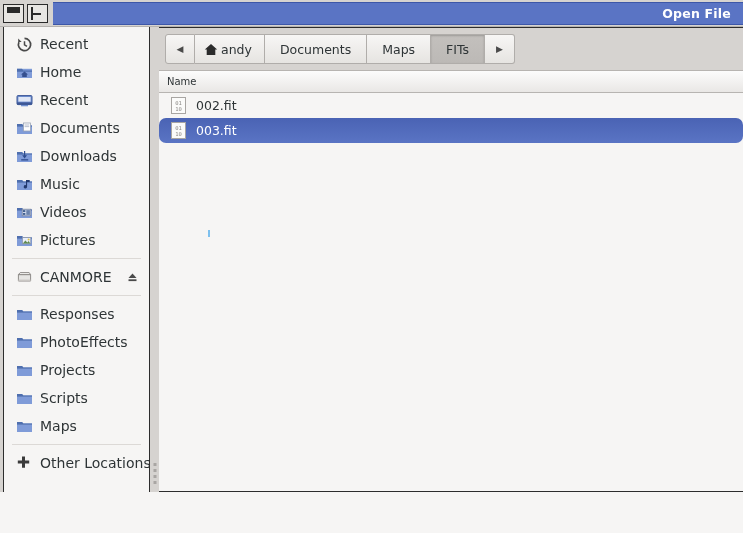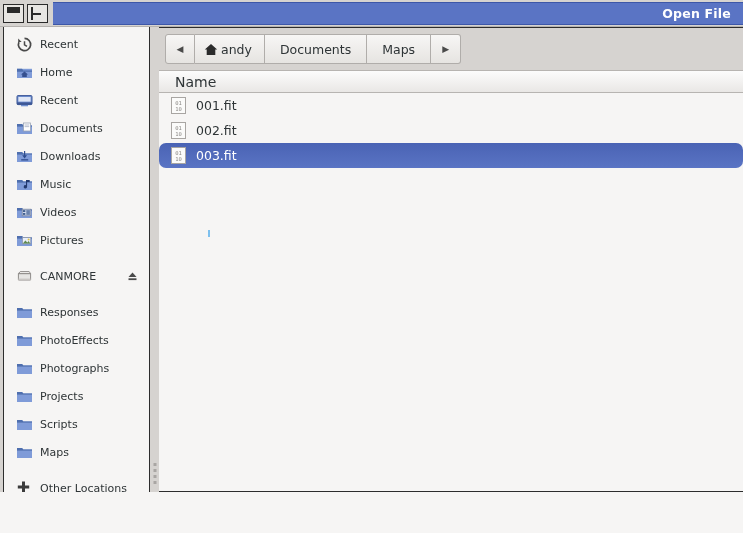--- a/index.html
+++ b/index.html
@@ -78,21 +78,21 @@
     margin-left: 3px;
     display: flex; flex-direction: column;
     overflow: hidden;
   }
   .side-group { padding-top: 3px; }
   .side-item {
     height: 28px;
     display: flex; align-items: center;
     padding-left: 12px;
     gap: 7px;
-    font-size: 11px;
+    font-size: 14px;
     color: #2e3436;
     cursor: default;
   }
   .side-sep { height: 1px; background: #dcd9d6; margin: 4px 8px; }
   .side-icon {
     width: 17px; height: 17px;
     flex: 0 0 17px;
     position: relative;
     display: block;
   }
@@ -156,22 +156,22 @@
     box-shadow: inset 0 1px 2px rgba(0,0,0,.20);
   }
   .arrow-gl { font-size: 9px; color: #4a4a4a; line-height: 1; }
   .home-gl { display:inline-block; width: 14px; height: 13px; position: relative; margin-right:1px;}
 
   .colhead {
     height: 22px; flex: 0 0 22px;
     background: linear-gradient(to bottom,#fcfcfc,#e9e7e5);
     border-bottom: 1px solid #b7b4b1;
     display: flex; align-items: center;
-    padding-left: 16px;
-    font-size: 14px;
+    padding-left: 8px;
+    font-size: 10px;
     color: #2e3436;
   }
 
   .filelist { flex: 1 1 auto; overflow: hidden; background: #f6f5f4; position: relative; }
   .filerow {
     height: 25px;
     display: flex; align-items: center;
     gap: 10px;
     padding-left: 12px;
     font-size: 12.5px;
@@ -328,28 +328,20 @@
                 <rect x="1" y="6.6" width="15" height="7.4" fill="#7f9bd8"></rect>
               </svg></span>
             <span class="side-label">PhotoEffects</span>
           </div>
           <div class="side-item">
             <span class="side-icon"><svg width="17" height="17" viewBox="0 0 17 17" xmlns="http://www.w3.org/2000/svg">
                 <path d="M1 4h5l1.3 1.6H16V14H1z" fill="#6f8fd0"></path>
                 <path d="M1 4h5l1.3 1.6H16v1.6H1z" fill="#4f6fae"></path>
                 <rect x="1" y="6.6" width="15" height="7.4" fill="#7f9bd8"></rect>
               </svg></span>
-            <span class="side-label">Photographs</span>
-          </div>
-          <div class="side-item">
-            <span class="side-icon"><svg width="17" height="17" viewBox="0 0 17 17" xmlns="http://www.w3.org/2000/svg">
-                <path d="M1 4h5l1.3 1.6H16V14H1z" fill="#6f8fd0"></path>
-                <path d="M1 4h5l1.3 1.6H16v1.6H1z" fill="#4f6fae"></path>
-                <rect x="1" y="6.6" width="15" height="7.4" fill="#7f9bd8"></rect>
-              </svg></span>
             <span class="side-label">Projects</span>
           </div>
           <div class="side-item">
             <span class="side-icon"><svg width="17" height="17" viewBox="0 0 17 17" xmlns="http://www.w3.org/2000/svg">
                 <path d="M1 4h5l1.3 1.6H16V14H1z" fill="#6f8fd0"></path>
                 <path d="M1 4h5l1.3 1.6H16v1.6H1z" fill="#4f6fae"></path>
                 <rect x="1" y="6.6" width="15" height="7.4" fill="#7f9bd8"></rect>
               </svg></span>
             <span class="side-label">Scripts</span>
           </div>
@@ -394,39 +386,35 @@
                   <path d="M7 1L13.2 6.6h-1.9V12H2.7V6.6H0.8z" fill="#2b2b2b"></path>
                 </svg></span>
               <span>andy</span>
             </div>
             <div class="crumb">
               <span>Documents</span>
             </div>
             <div class="crumb">
               <span>Maps</span>
             </div>
+            <div class="crumb active">
+              <span>FITs</span>
+            </div>
             <div class="crumb arrow">
               <span class="arrow-gl">▶</span>
             </div>
           </div>
       </div>
 
       <div class="colhead">
         <span>Name</span>
       </div>
 
       <div class="filelist" id="filelist">
         <div class="caret"></div>
-      <div class="filerow">
-            <span class="binicon">
-              <span>01</span>
-              <span>10</span>
-            </span>
-            <span>001.fit</span>
-          </div>
           <div class="filerow">
             <span class="binicon">
               <span>01</span>
               <span>10</span>
             </span>
             <span>002.fit</span>
           </div>
           <div class="filerow selected">
             <span class="binicon">
               <span>01</span>

